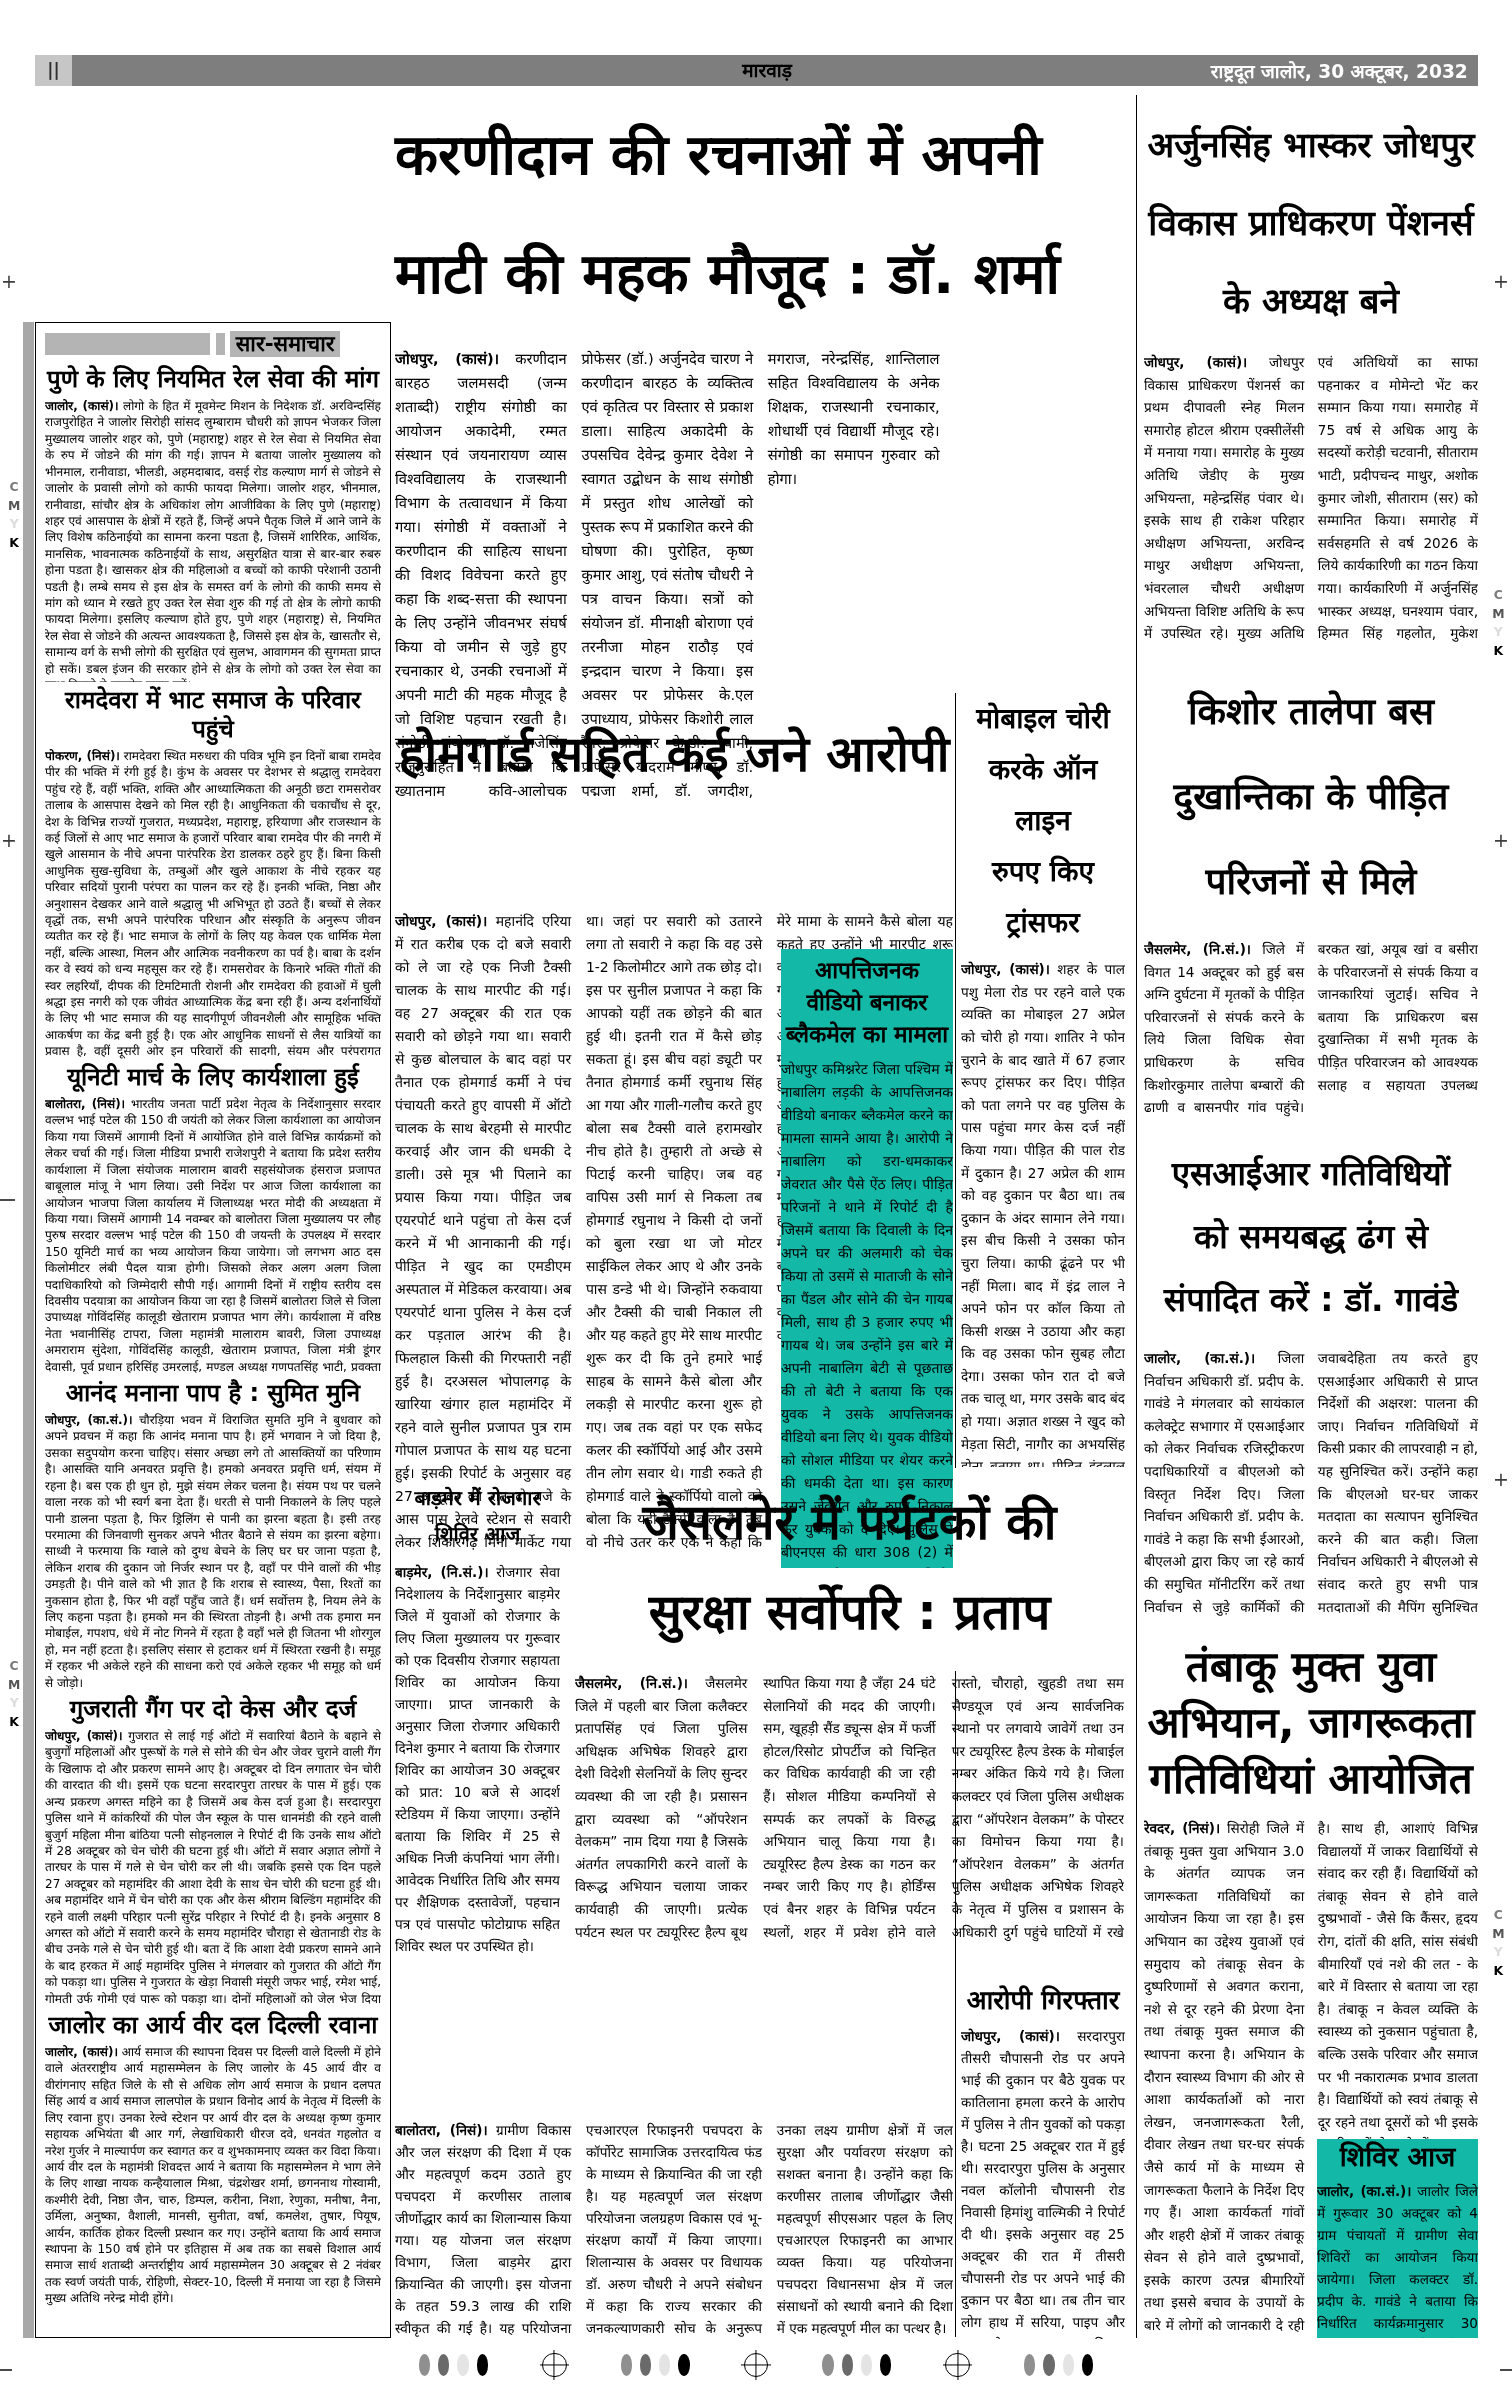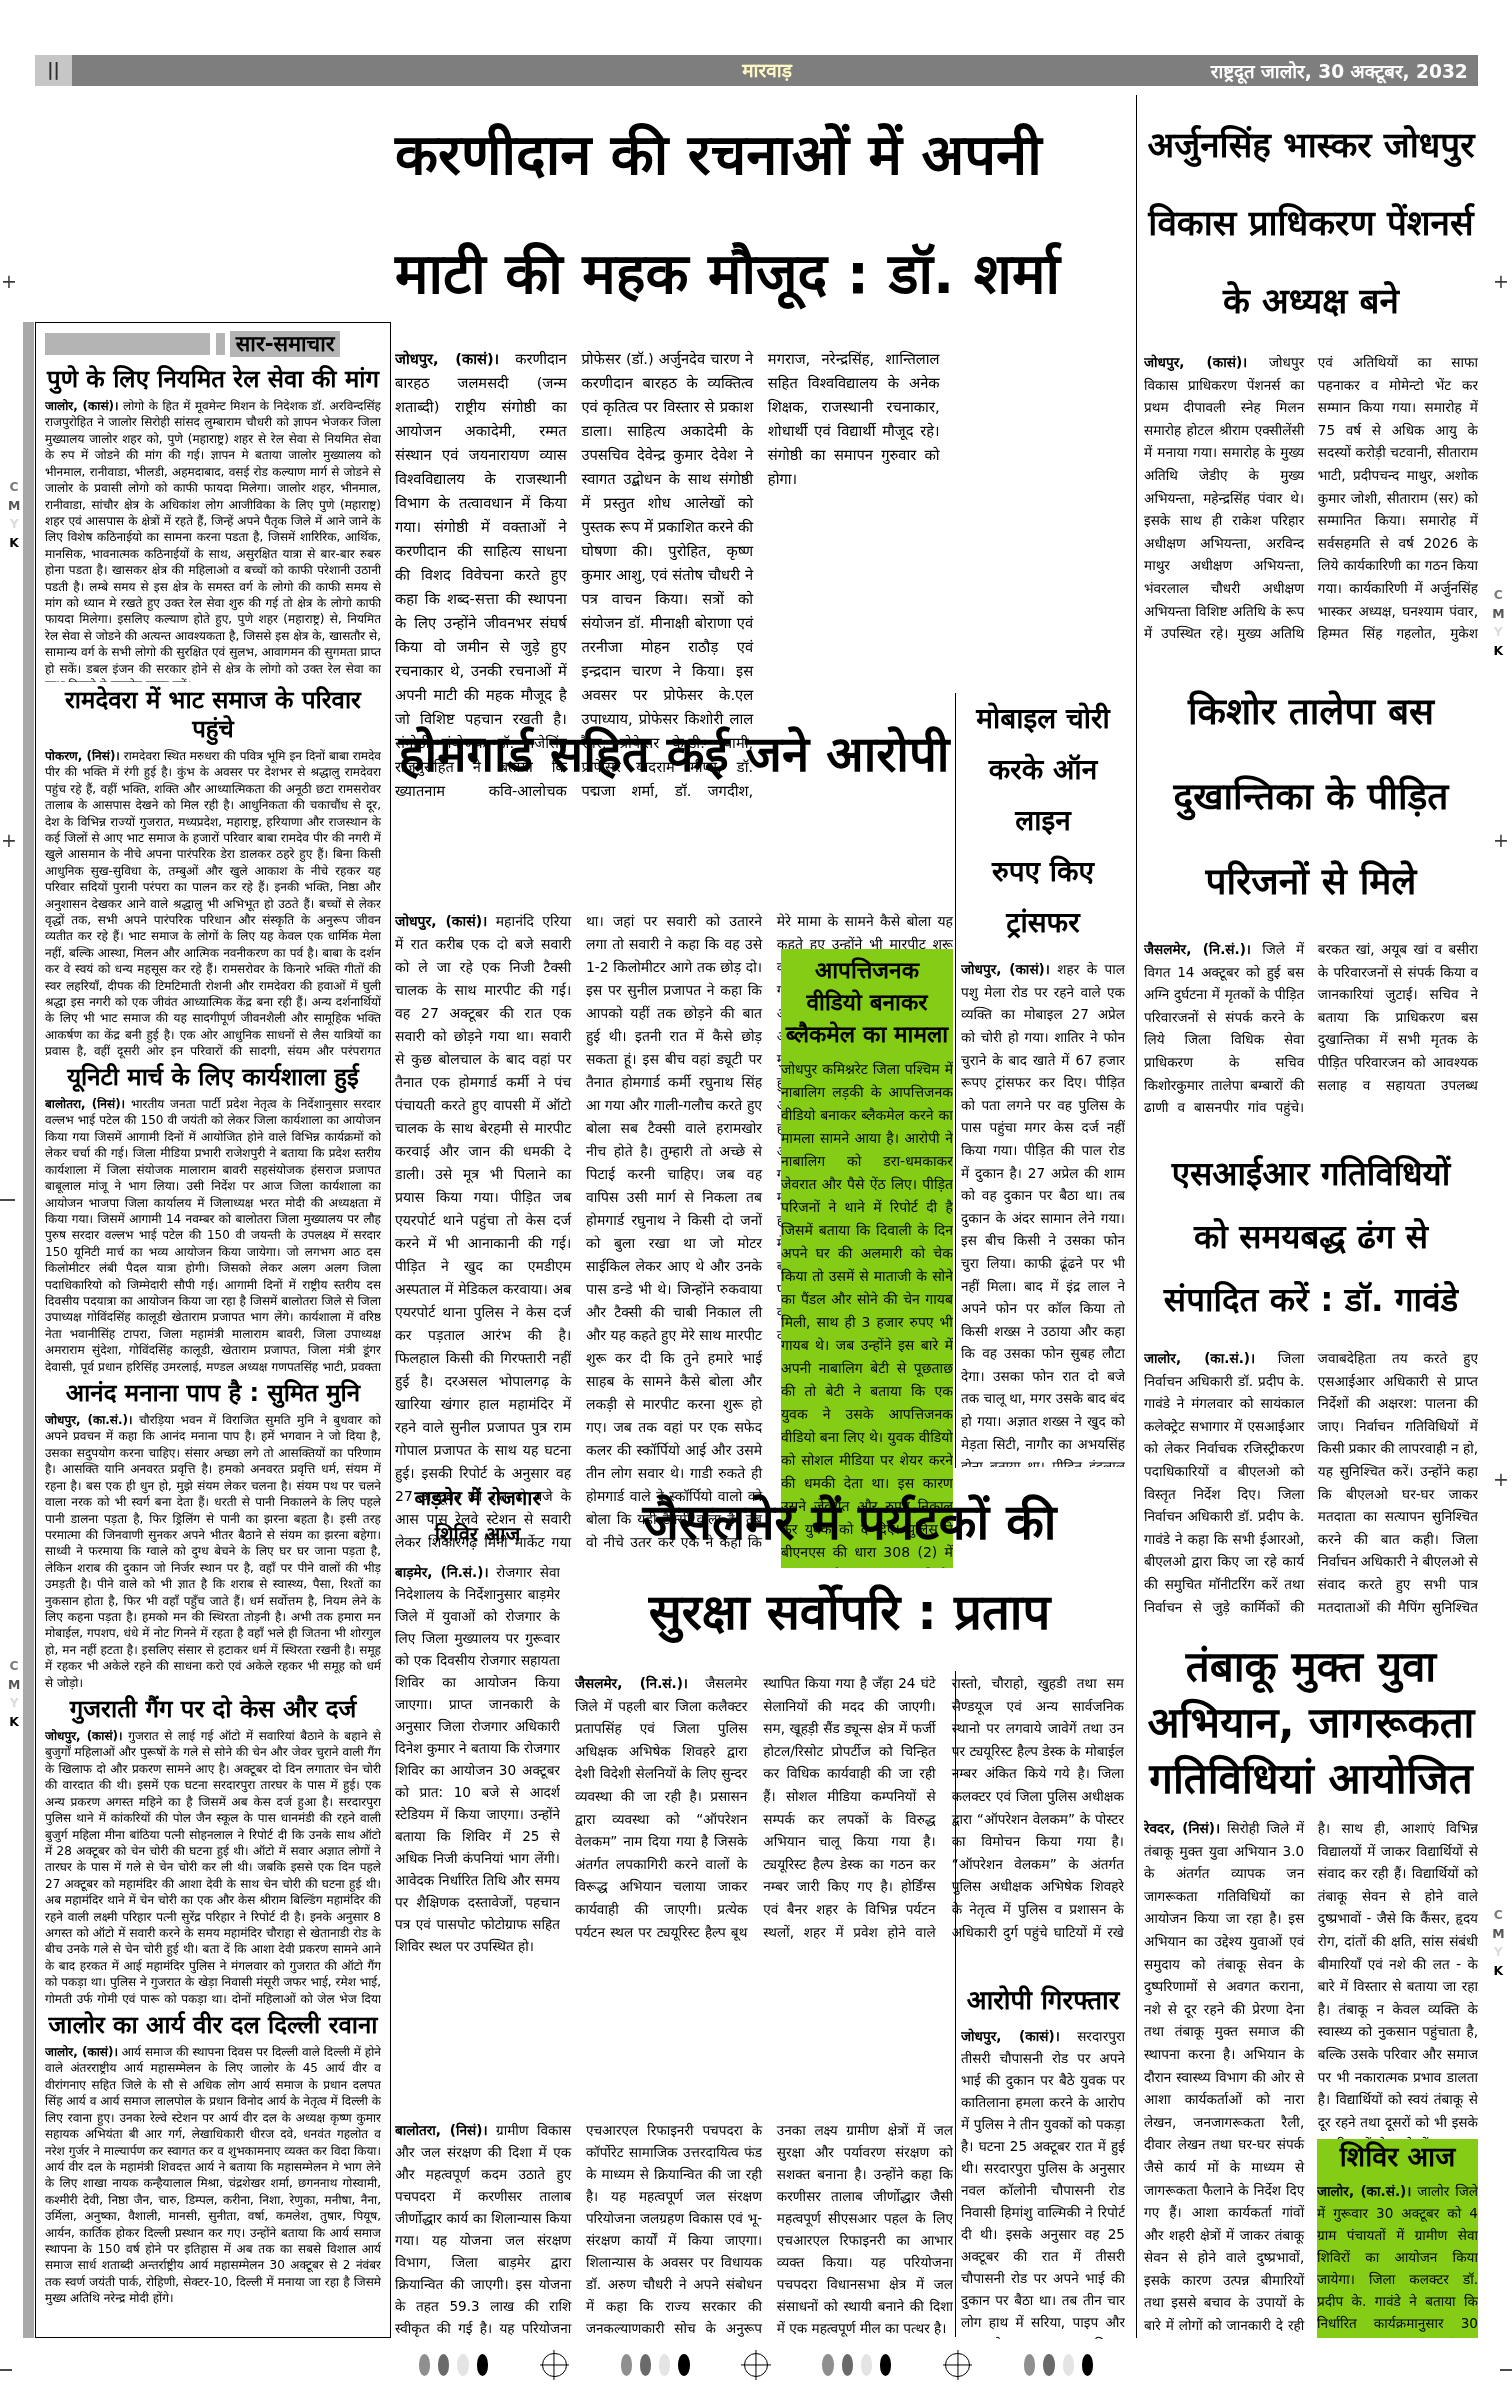--- a/index.html
+++ b/index.html
@@ -1,21 +1,21 @@
 <!DOCTYPE html>
 <html style="font-size:9px"><head>
 <meta charset="utf-8">
 <style>
   html,body{margin:0;padding:0;background:#e8e8e8;}
   .page{position:relative;width:1512px;height:2401px;background:#ffffff;font-family:"DejaVu Sans",sans-serif;color:#000;overflow:hidden;}
   .abs{position:absolute;}
   
   .masthead{position:absolute;left:35px;top:55px;width:1443px;height:30.5px;background:#7e7e7e;}
   .masthead .chip{position:absolute;left:0;top:0;width:37px;height:30.5px;background:#c6c6c6;color:#2e2e2e;font-size:17px;font-weight:bold;display:flex;align-items:center;justify-content:center;}
-  .masthead .title{position:absolute;left:0;right:0;top:0;height:30.5px;display:flex;align-items:center;justify-content:center;color:#fef9c3;font-size:19px;font-weight:bold;padding-left:21px;}
+  .masthead .title{position:absolute;left:0;right:0;top:0;height:30.5px;display:flex;align-items:center;justify-content:center;color:#000000;font-size:19px;font-weight:bold;padding-left:21px;}
   .masthead .date{position:absolute;right:10.2px;top:0;height:30.5px;display:flex;align-items:center;color:#fff;font-size:18.6px;font-weight:bold;}
   
   .sidebar-shadow{position:absolute;left:22.6px;top:322px;width:11.3px;height:2016px;background:#a8a8a8;}
   .sidebar{position:absolute;left:35px;top:322px;width:356px;height:2016px;border:1.7px solid #000;box-sizing:border-box;padding:5.6px 9px;overflow:hidden;background:#fff;}
   .sb-head{display:flex;align-items:center;height:30.5px;margin-bottom:2.3px;}
   .sb-head .bar{width:165px;height:22.6px;background:#b4b4b4;}
   .sb-head .sq{width:9px;height:22.6px;background:#b4b4b4;margin-left:5.6px;}
   .sb-head .label{margin-left:5.6px;background:#b4b4b4;padding:0 5.6px;font-size:21.5px;font-weight:bold;line-height:26px;}
   .sb-art{overflow:hidden;}
   .sb-art h2{margin:3.4px 0 4.5px 0;font-size:24px;line-height:1.2;text-align:center;font-weight:bold;}
@@ -32,21 +32,21 @@
   .cmyk{position:absolute;font-size:12.4px;font-weight:bold;line-height:18.6px;text-align:center;width:14.7px;}
   .cross{position:absolute;font-size:19px;color:#3c3c3c;}
   .dash{position:absolute;background:#4a4a4a;}
   .regstrip{position:absolute;left:0;top:2348px;width:1512px;height:34px;display:flex;align-items:center;justify-content:center;gap:54px;}
   .reggroup{display:flex;gap:8px;align-items:center;}
   .regdot{width:11.3px;height:21.5px;border-radius:50%;}
   .reg-c{background:#8f8f8f;}.reg-m{background:#6a6a6a;}.reg-y{background:#e4e4e4;}.reg-k{background:#000;}
   .regcircle{width:22.6px;height:22.6px;border:1.7px solid #000;border-radius:50%;position:relative;}
   .regcircle:before{content:"";position:absolute;left:50%;top:-3.4px;bottom:-3.4px;width:1.1px;background:#000;transform:translateX(-50%);}
   .regcircle:after{content:"";position:absolute;top:50%;left:-3.4px;right:-3.4px;height:1.1px;background:#000;transform:translateY(-50%);}
-  .white{background:#84cc16;}
+  .white{background:#14b8a6;}
 </style>
 </head>
 <body>
 
 <div class="page">
 
   <div class="masthead">
     <div class="chip">||</div>
     <div class="title">मारवाड़</div>
     <div class="date">राष्ट्रदूत जालोर, 30 अक्टूबर, 2032</div>

